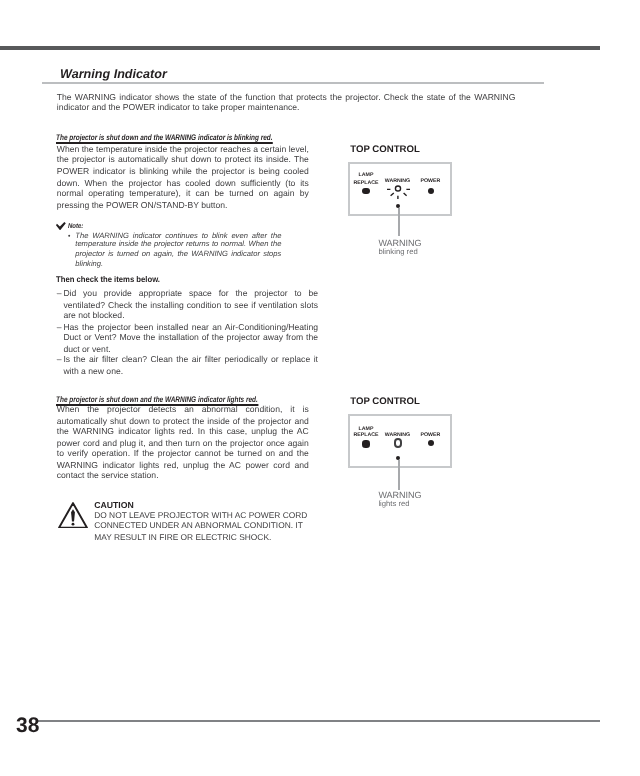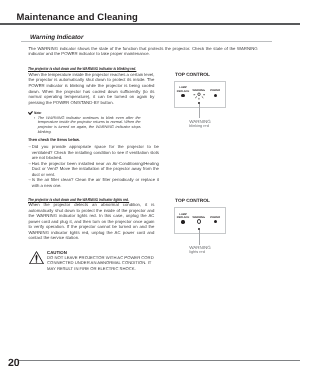--- a/index.html
+++ b/index.html
@@ -64,21 +64,20 @@
   .callout-title{font-size:4.5px;line-height:5.2px;color:#6d6e71;white-space:nowrap;}
   .callout-sub{font-size:3.85px;line-height:4.4px;color:#6d6e71;white-space:nowrap;}
 
   .footer-rule{position:absolute;left:18px;top:360.4px;width:282px;height:0.75px;background:#808285;}
   .pageno{position:absolute;left:8px;top:357px;font-size:10.5px;font-weight:bold;color:#231f20;}
 </style>
 </head>
 <body>
 
 <div class="page">
-  <div class="chapter-title">Maintenance and Cleaning</div>
   <div class="title-rule"></div>
   <div class="sec-title">Warning Indicator</div>
   <div class="sec-rule"></div>
   <p class="intro-para">The WARNING indicator shows the state of the function that protects the projector. Check the state of the WARNING indicator and the POWER indicator to take proper maintenance.</p>
 
   <div class="narrow-col">
     <div class="sub-head sh-blink"><span>The projector is shut down and the WARNING indicator is blinking red.</span></div>
     <p class="body p-blink">When the temperature inside the projector reaches a certain level, the projector is automatically shut down to protect its inside. The POWER indicator is blinking while the projector is being cooled down. When the projector has cooled down sufficiently (to its normal operating temperature), it can be turned on again by pressing the POWER ON/STAND-BY button.</p>
     <div class="note-block">
       <div class="note-head">
@@ -166,14 +165,14 @@
     </div>
     <div class="callout-dot"></div>
     <div class="callout-line"></div>
     <div class="callout">
       <div class="callout-title">WARNING</div>
       <div class="callout-sub">lights red</div>
     </div>
   </div>
 
   <div class="footer-rule"></div>
-  <div class="pageno">20</div>
+  <div class="pageno">38</div>
 </div>
 
 </body></html>

